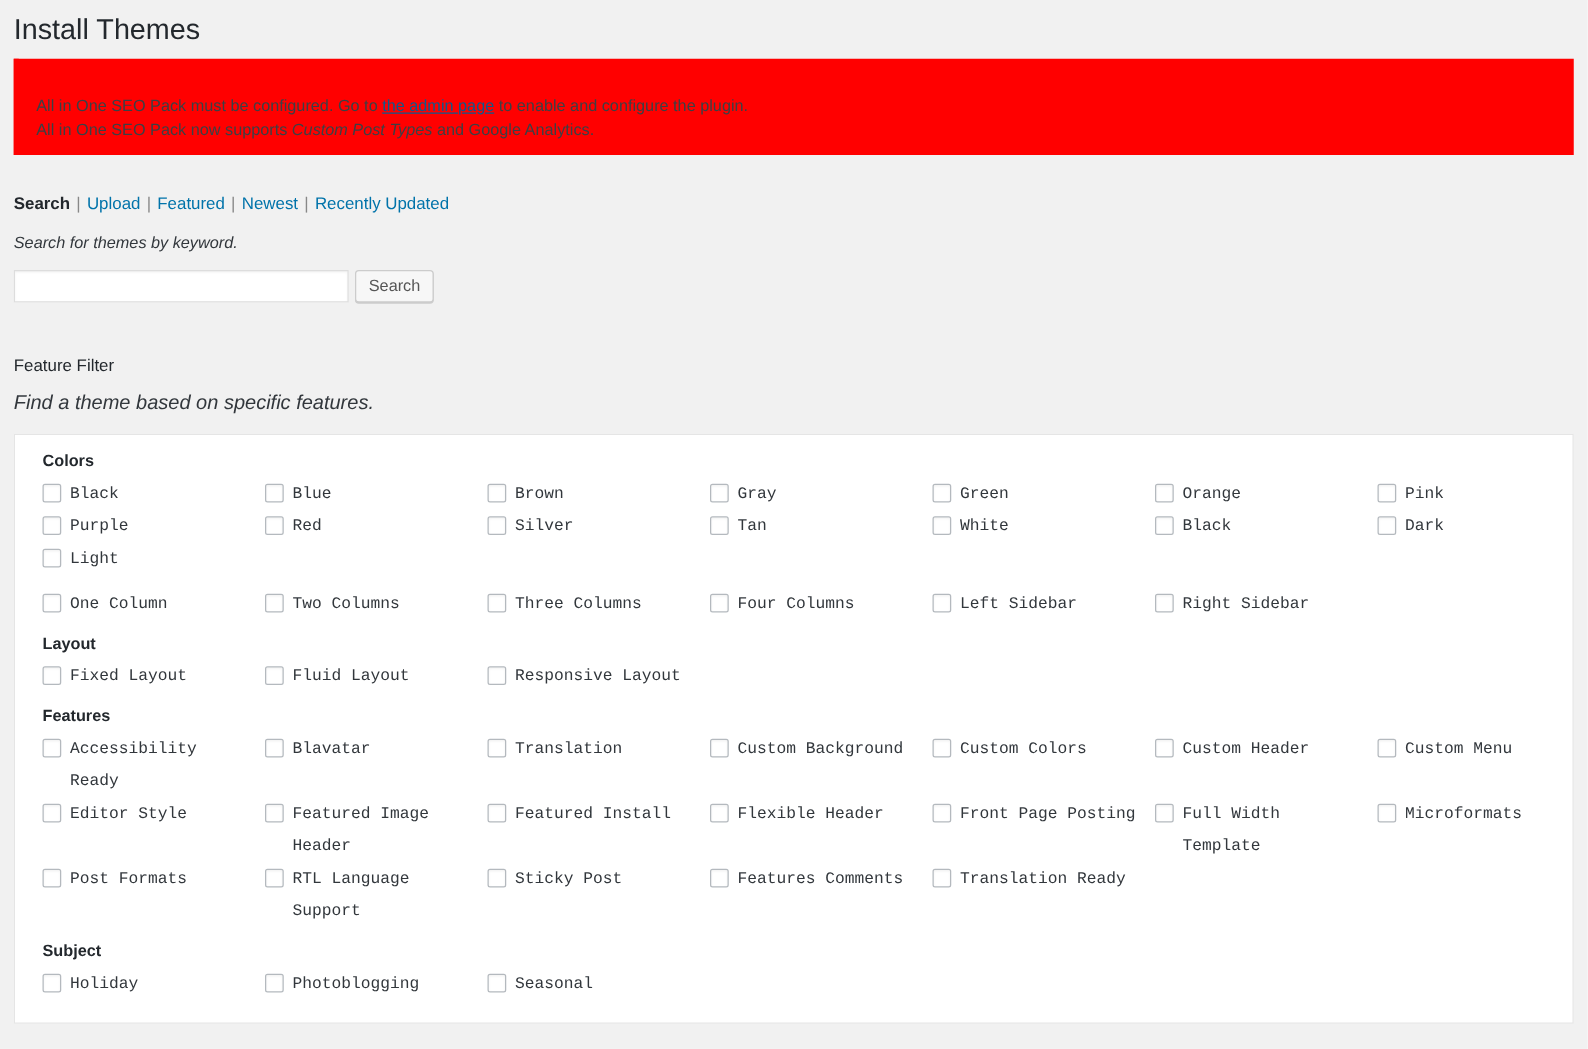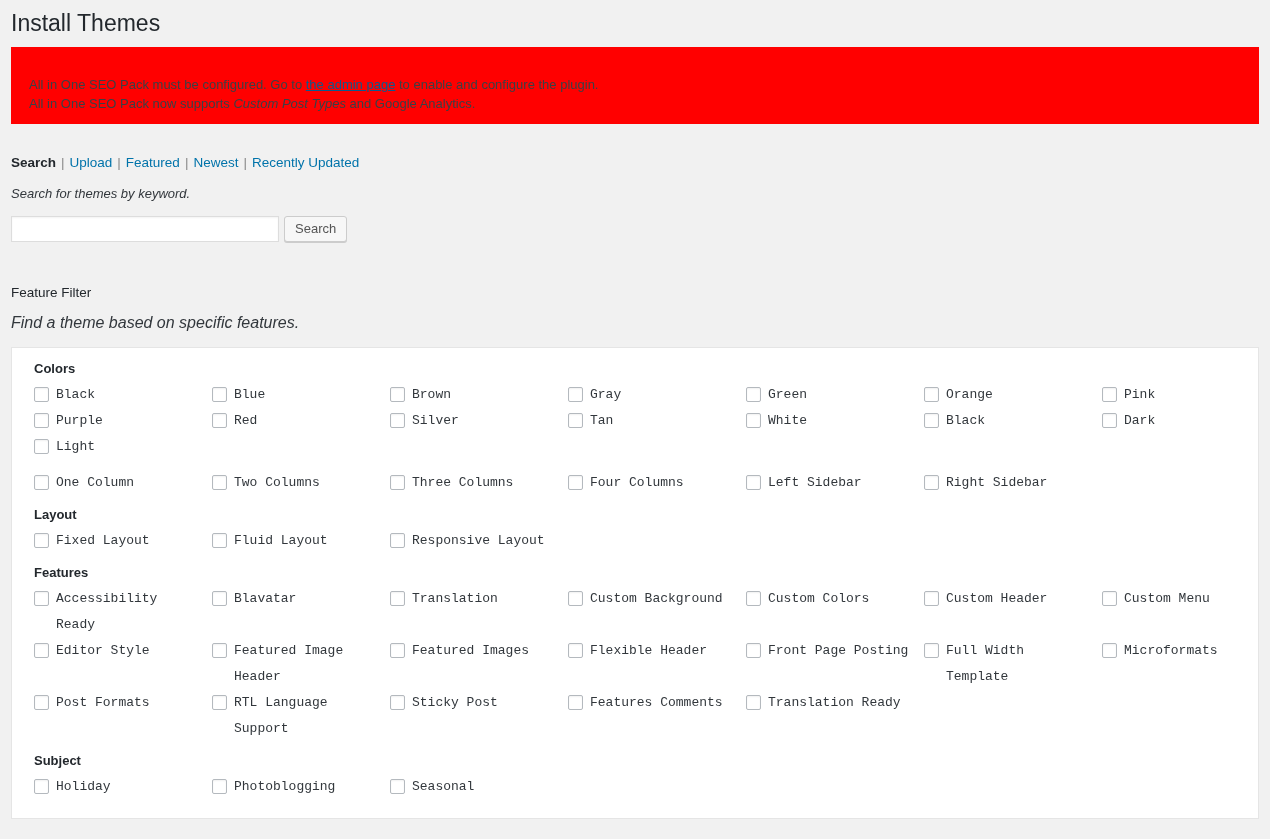--- a/index.html
+++ b/index.html
@@ -350,21 +350,21 @@
         <label class="opt">
             <span class="box"></span>
             <span class="lbl">Editor Style</span>
           </label>
         <label class="opt">
             <span class="box"></span>
             <span class="lbl">Featured Image Header</span>
           </label>
         <label class="opt">
             <span class="box"></span>
-            <span class="lbl">Featured Images</span>
+            <span class="lbl">Featured Install</span>
           </label>
         <label class="opt">
             <span class="box"></span>
             <span class="lbl">Flexible Header</span>
           </label>
         <label class="opt">
             <span class="box"></span>
             <span class="lbl">Front Page Posting</span>
           </label>
         <label class="opt">

